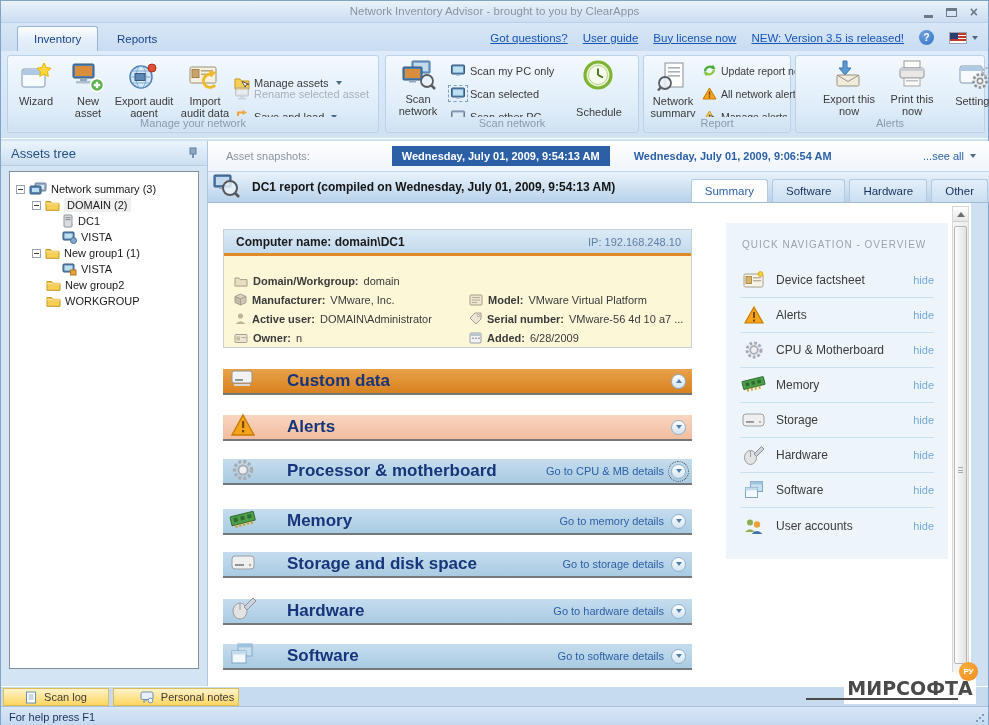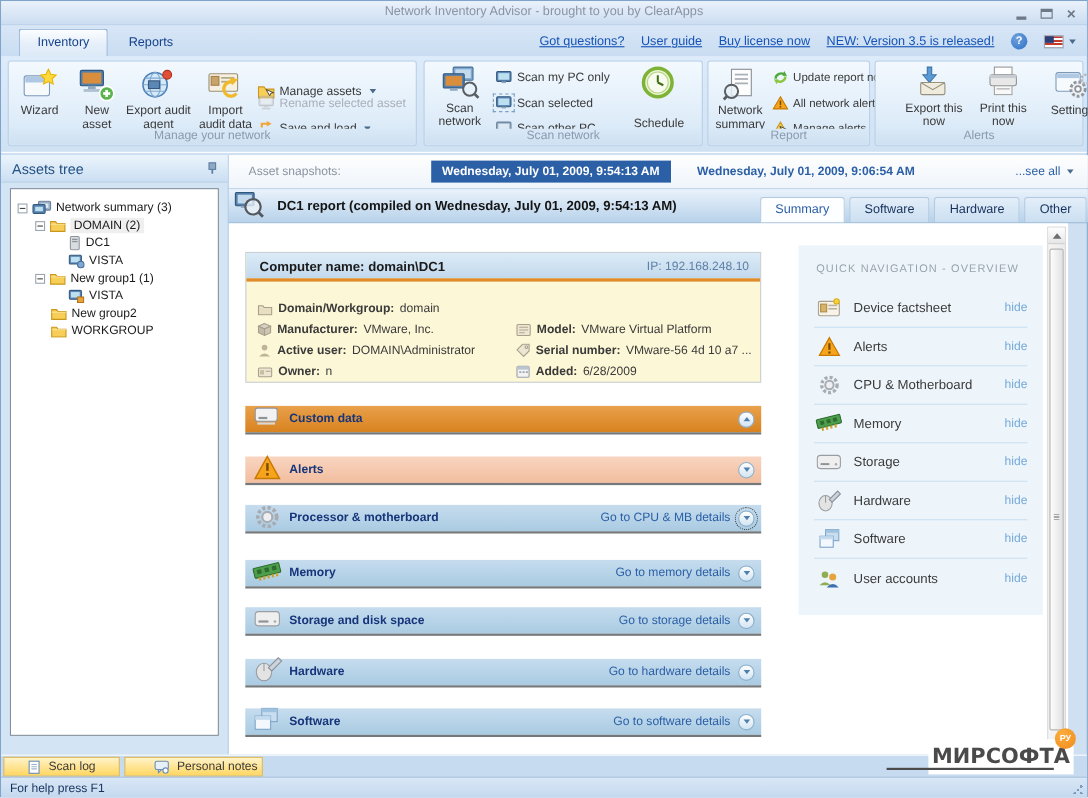--- a/index.html
+++ b/index.html
@@ -83,21 +83,21 @@
   .info-ip { margin-left:auto; margin-right:10px; color:#5E7FA6; }
   .irow { position:absolute; height:19px; display:flex; align-items:flex-end; gap:5px; white-space:nowrap; }
   .irow b { color:#3A3A3A; }
   .irow span.val { color:#3A3A3A; }
 
   .secbar { position:absolute; left:15px; width:469px; height:26px; border-bottom:2px solid #75787B; display:flex; align-items:center; cursor:pointer; }
   .sec-blue   { background:linear-gradient(#C6DCEE,#A9CBE2); }
   .sec-orange { background:linear-gradient(#E9A14B,#D8821F); }
   .sec-pink   { background:linear-gradient(#F8D5C0,#F2BD9E); }
   .sec-ic { position:absolute; left:7px; top:-2px; }
-  .sec-ttl { font-weight:bold; font-size:11px; color:#17357A; margin-left:40px; }
+  .sec-ttl { font-weight:bold; font-size:17px; color:#17357A; margin-left:64px; }
   .goto { margin-left:auto; font-size:11px; color:#2B5FA6; margin-right:7px; cursor:pointer; }
   .rbtn { width:15px; height:15px; border-radius:50%; border:1px solid #8FB0CC; background:linear-gradient(#FFFFFF,#D2E4F2);
     display:flex; align-items:center; justify-content:center; margin-right:6px; flex:none; cursor:pointer; }
   .rbtn.focus { outline:1px dotted #444; outline-offset:2px; }
   .push { margin-left:auto; }
 
   
   .qnav { position:absolute; left:518px; top:20px; width:222px; height:336px; background:#EDF5FB; }
   .qcap { padding:16px 0 0 16px; font-size:10px; color:#98A3AD; letter-spacing:1px; }
   .qlist { position:absolute; left:14px; right:14px; top:40px; }

